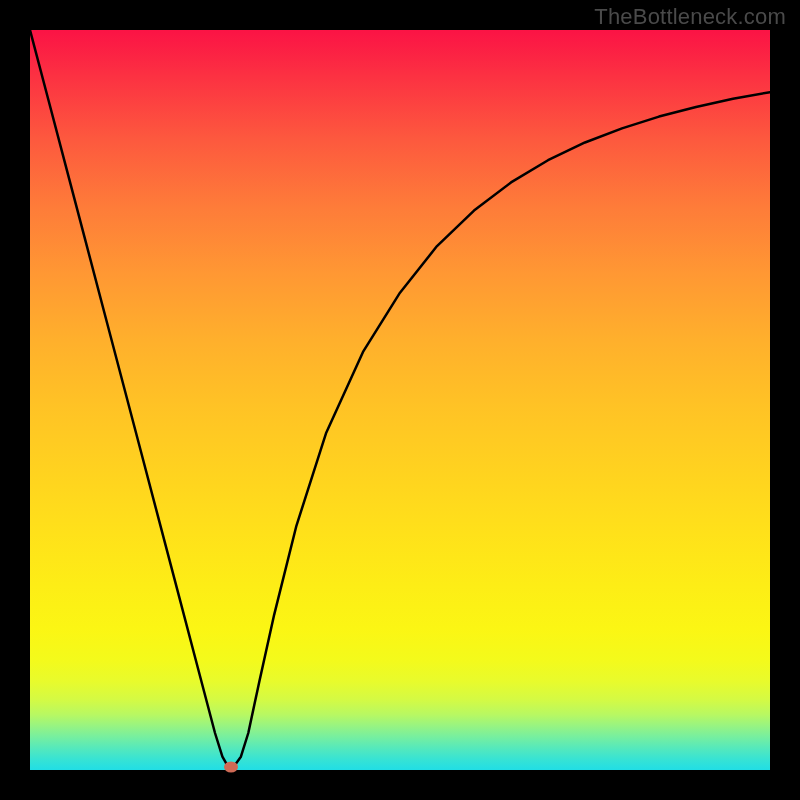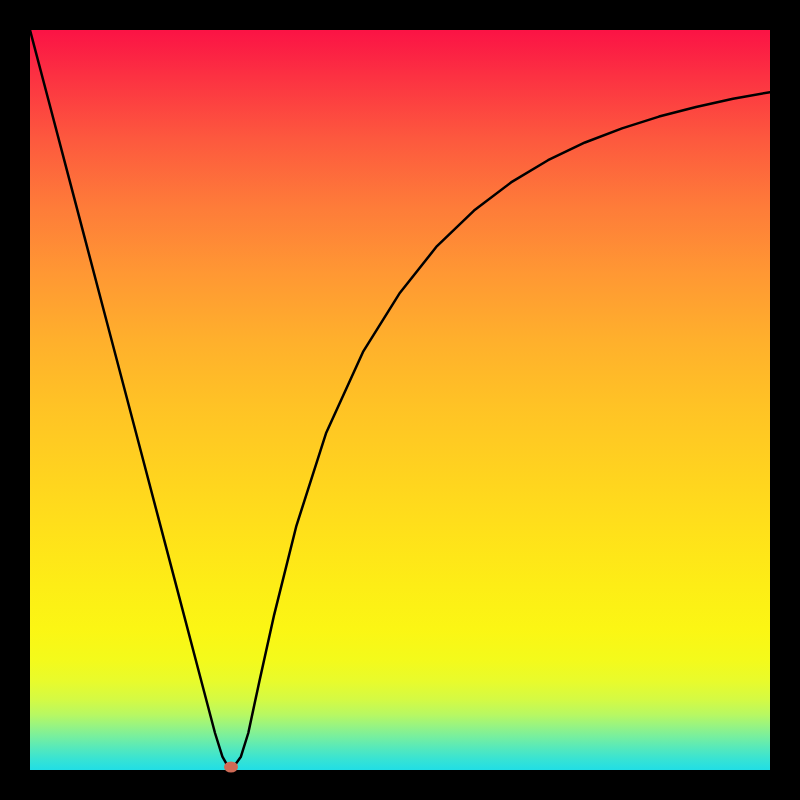--- a/index.html
+++ b/index.html
@@ -69,19 +69,20 @@
     height: 11px;
     background: #cf6a55;
     border-radius: 50%;
     transform: translate(-50%, -50%);
   }
 </style>
 </head>
 <body>
 
 <div class="outer">
+  <div class="watermark">TheBottleneck.com</div>
   <div class="plot">
     <svg class="curve" viewBox="0 0 740 740" preserveAspectRatio="none">
       <path d="M0.00 0.00 L18.50 70.30 L37.00 140.60 L55.50 210.90 L74.00 281.20 L92.50 351.50 L111.00 421.80 L129.50 492.10 L148.00 562.40 L166.50 632.70 L185.00 703.00 L192.40 726.68 L198.32 737.04 L203.50 737.04 L210.90 726.68 L218.30 703.00 L229.40 651.20 L244.20 584.60 L266.40 495.80 L296.00 403.30 L333.00 321.90 L370.00 262.70 L407.00 216.08 L444.00 180.56 L481.00 152.44 L518.00 130.24 L555.00 112.48 L592.00 98.42 L629.00 86.58 L666.00 76.96 L703.00 68.82 L740.00 62.16" fill="none" stroke="#000" stroke-width="2.5" stroke-linejoin="round" stroke-linecap="round"></path>
     </svg>
     <div class="marker" style="left: 201.28px; top: 737px;"></div>
   </div>
 </div>
 
 </body></html>

